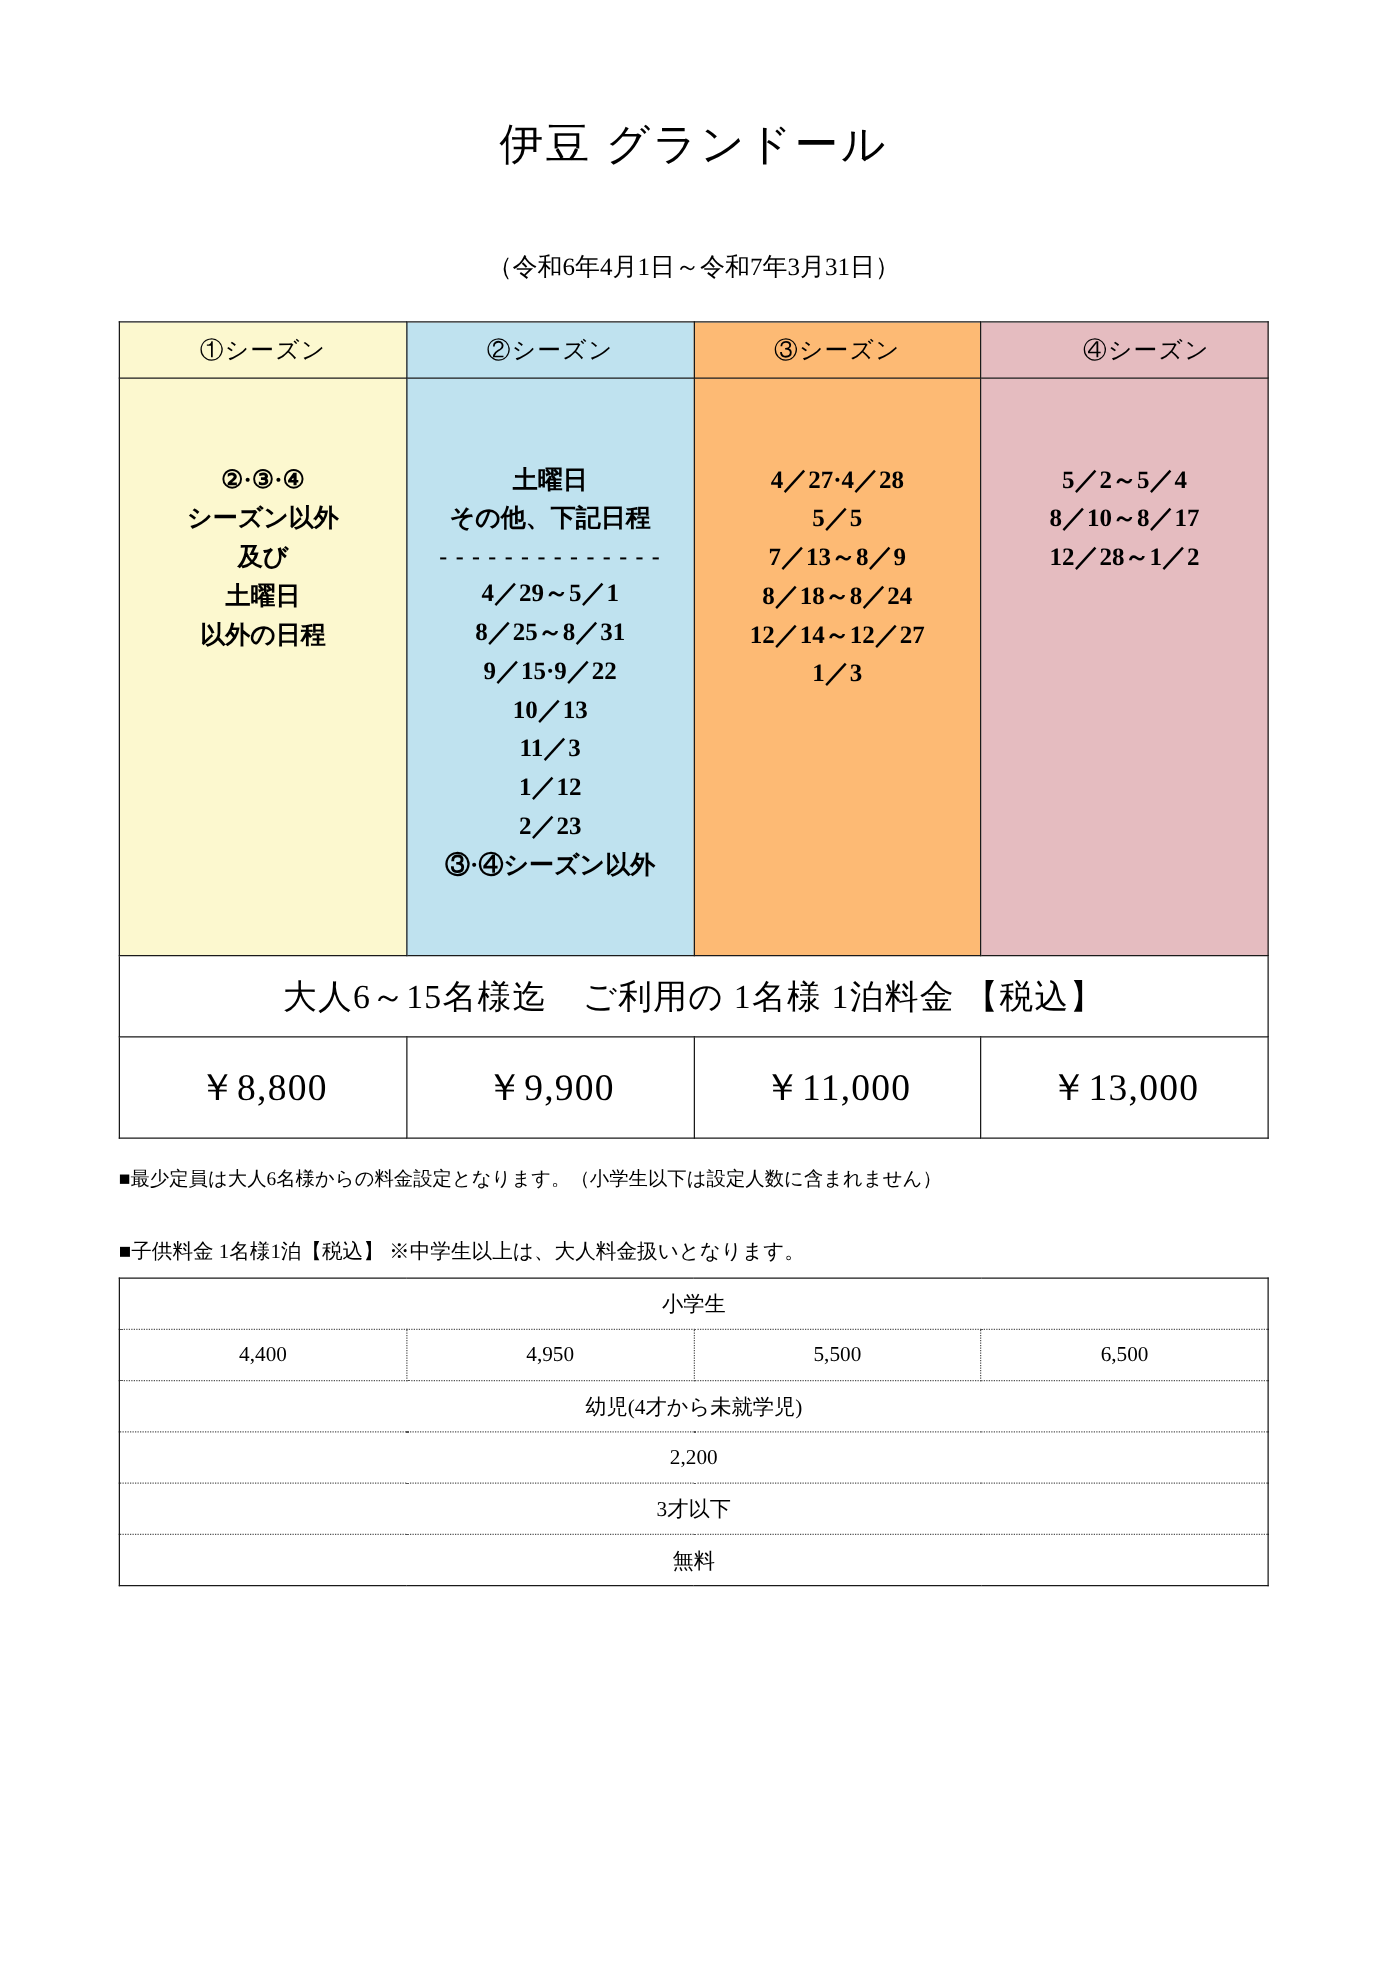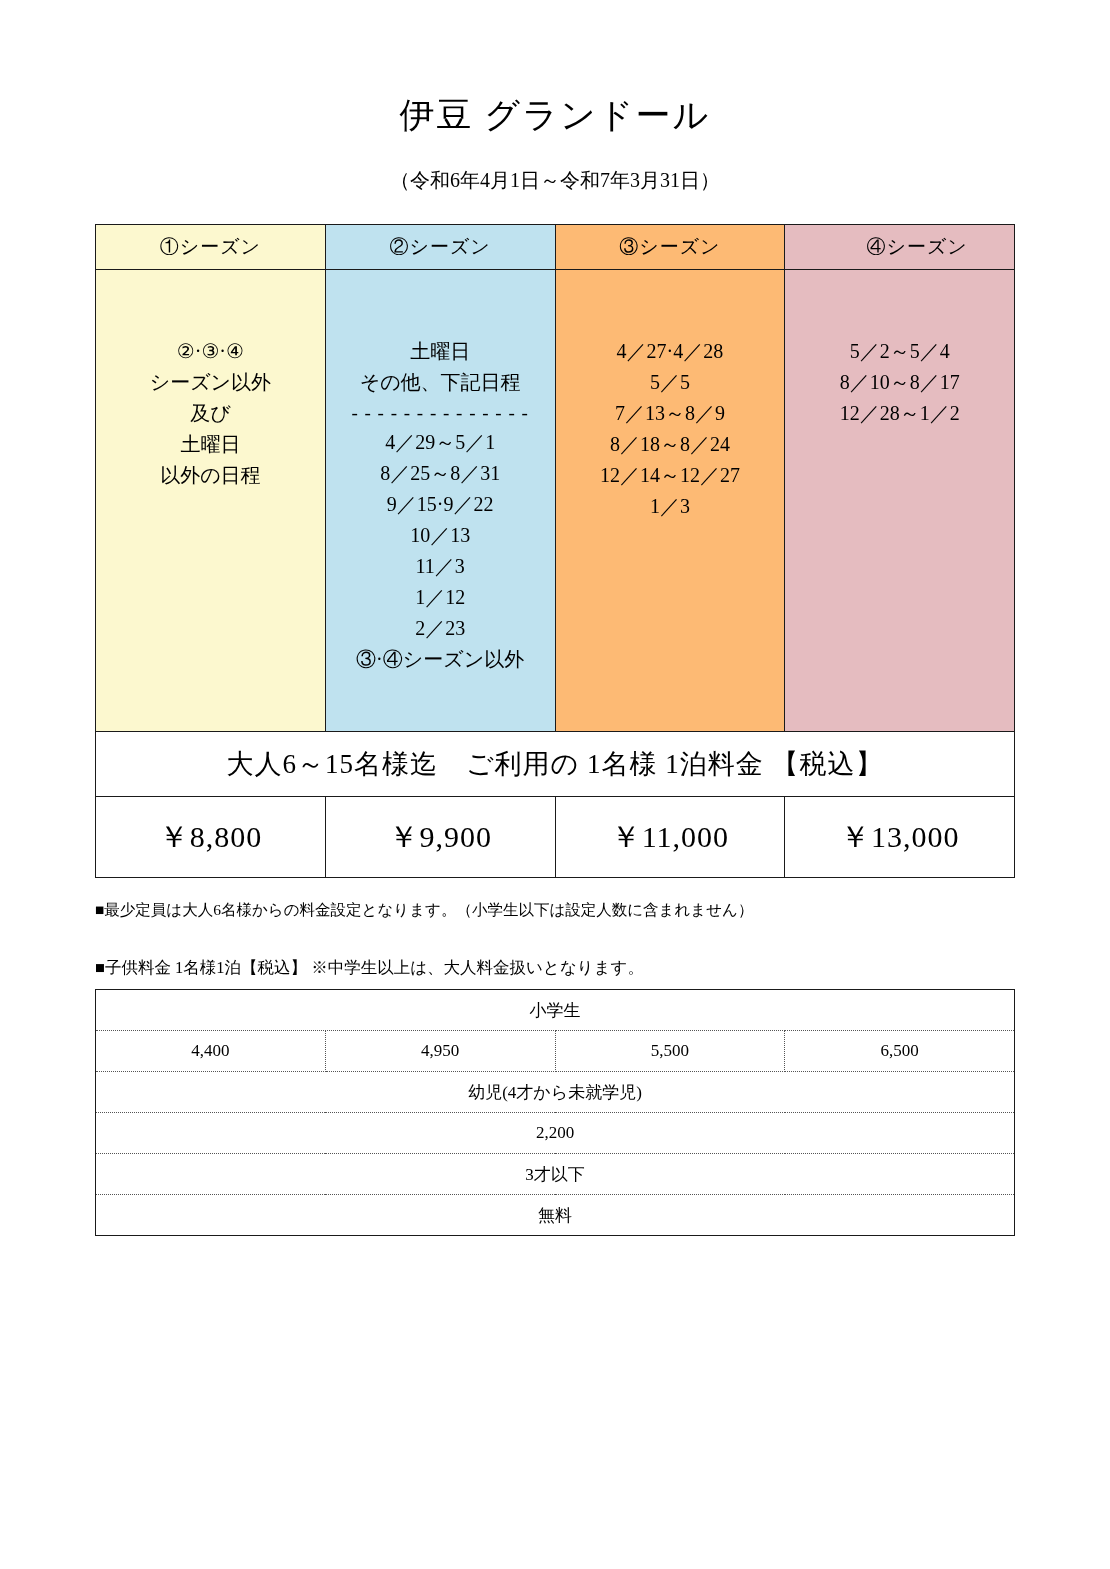--- a/index.html
+++ b/index.html
@@ -24,21 +24,21 @@
   .title {
     text-align: center;
     font-size: 35px;
     letter-spacing: 2px;
     margin-top: 92px;
     font-weight: 400;
   }
   .subtitle {
     text-align: center;
     font-size: 20px;
-    margin-top: 28px;
+    margin-top: 61px;
     letter-spacing: 0px;
   }
 
   
   .main-table {
     width: 920px;
     margin: 30px auto 0 auto;
     border-collapse: collapse;
     table-layout: fixed;
     border-radius: 12px;
@@ -57,20 +57,21 @@
   .s2 { background: #bfe2ef; }
   .s3 { background: #fdba74; }
   .s4 { background: #e5bcc0; padding-left: 36px; }
 
   .season-body {
     height: 385px;
     vertical-align: middle;
     font-size: 20px;
     line-height: 1.55;
     padding: 10px 16px;
+    font-weight: bold;
   }
   .season-body.top {
     vertical-align: top;
     padding-top: 66px;
   }
   .dashline {
     letter-spacing: 1px;
     font-size: 19px;
   }
   .banner-row td {

